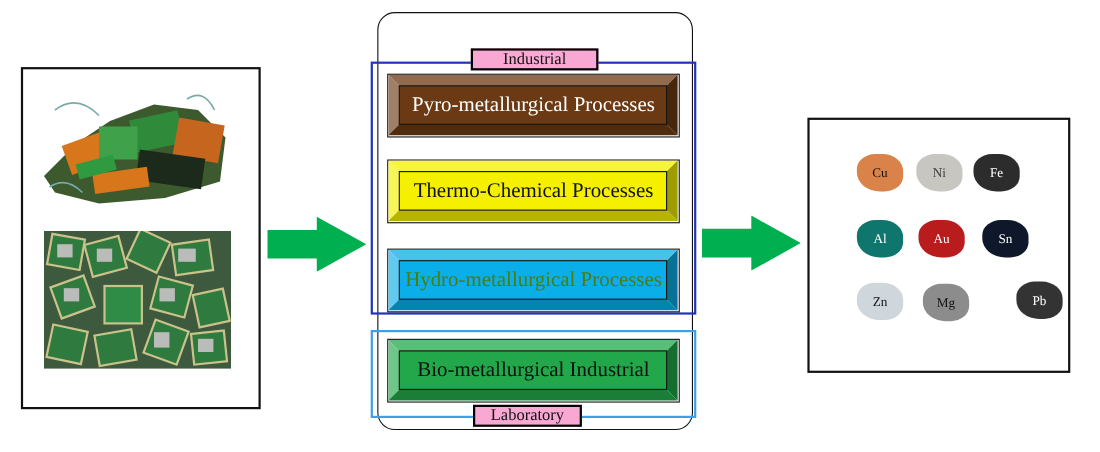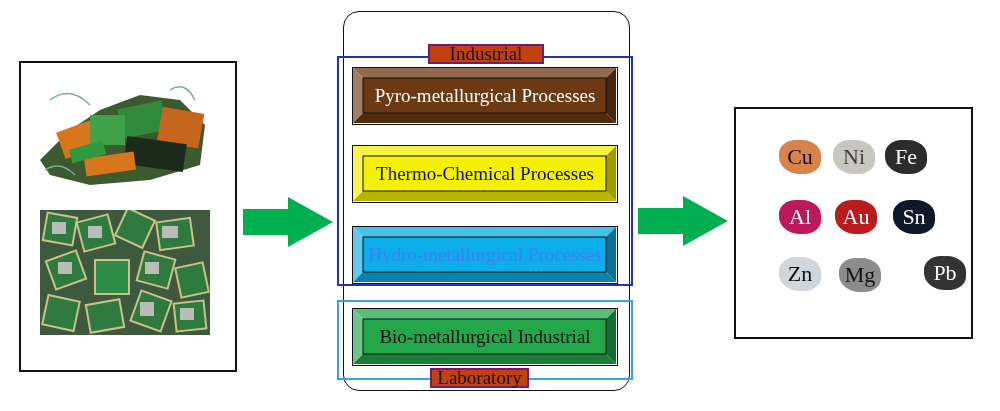--- a/index.html
+++ b/index.html
@@ -11,35 +11,35 @@
   #pcb-photo { left:30px; top:70px; width:180px; height:120px; }
   #cpu-photo { left:40px; top:210px; width:170px; height:125px; overflow:hidden; background:#4c6a4c; }
 
   
   .arrow { width:90px; height:50px; }
 
   
   #center-frame { left:343px; top:11px; width:287px; height:380px; border:1.5px solid #111; border-radius:16px; box-sizing:border-box; }
   #industrial-frame { left:337px; top:56px; width:296px; height:230px; border:2px solid #2233bb; box-sizing:border-box; }
   #lab-frame { left:337px; top:300px; width:296px; height:80px; border:2px solid #3aa0ea; box-sizing:border-box; }
-  .tag { background:#c2410c; border:2px solid #701a75; box-sizing:border-box; text-align:center; font-size:19px; line-height:16px; color:#111; }
+  .tag { background:#f9a8d4; border:2px solid #000000; box-sizing:border-box; text-align:center; font-size:15px; line-height:16px; color:#111; }
   #industrial-tag { left:428px; top:44px; width:116px; height:20px; }
   #lab-tag { left:430px; top:368px; width:99px; height:20px; }
 
   .bevel { width:266px; height:58px; box-sizing:border-box; border:1.5px solid #111; }
   .bevel svg { position:absolute; left:0; top:0; }
   .bevel .lbl { position:absolute; left:0; right:0; top:0; bottom:0; display:flex; align-items:center; justify-content:center; font-size:19px; }
   #box-pyro { left:352px; top:67px; }
   #box-thermo { left:352px; top:145px; }
   #box-hydro { left:352px; top:226px; }
   #box-bio { left:352px; top:308px; }
 
   
   #right-panel { left:734px; top:107px; width:239px; height:232px; border:2px solid #111; box-sizing:border-box; background:#fff; }
-  .metal { width:42px; height:34px; display:flex; align-items:center; justify-content:center; font-size:22px; }
+  .metal { width:42px; height:34px; display:flex; align-items:center; justify-content:center; font-size:12px; }
 </style>
 </head>
 <body>
 
 <div id="left-panel" class="abs"></div>
 <svg id="pcb-photo" class="abs" viewBox="0 0 180 120">
   <polygon points="10,90 40,60 70,40 110,25 150,30 175,55 170,95 120,110 60,115 20,105" fill="#3d5a2e"></polygon>
   <rect x="90" y="35" width="45" height="30" fill="#2f8a3a" transform="rotate(-12 110 50)"></rect>
   <rect x="30" y="55" width="40" height="28" fill="#d8761c" transform="rotate(-20 50 70)"></rect>
   <rect x="60" y="45" width="35" height="30" fill="#3fa24a"></rect>
@@ -107,21 +107,21 @@
   <div class="lbl" style="color: rgb(17, 17, 17);">Thermo-Chemical Processes</div>
 </div>
 <div id="box-hydro" class="abs bevel">
   <svg width="266" height="58">
       <polygon points="0,0 263,0 253,10 10,10" fill="rgb(71,194,238)"></polygon>
       <polygon points="0,0 10,10 10,45 0,55" fill="rgb(96,202,240)"></polygon>
       <polygon points="263,0 263,55 253,45 253,10" fill="rgb(7,113,151)"></polygon>
       <polygon points="0,55 10,45 253,45 263,55" fill="rgb(8,131,174)"></polygon>
       <rect x="10" y="10" width="243" height="35" fill="#0aaee8" stroke="#111" stroke-width="1"></rect>
     </svg>
-  <div class="lbl" style="color: #3b82f6;">Hydro-metallurgical Processes</div>
+  <div class="lbl" style="color: #4d7c0f;">Hydro-metallurgical Processes</div>
 </div>
 <div id="box-bio" class="abs bevel">
   <svg width="266" height="58">
       <polygon points="0,0 263,0 253,10 10,10" fill="rgb(89,190,119)"></polygon>
       <polygon points="0,0 10,10 10,45 0,55" fill="rgb(111,198,137)"></polygon>
       <polygon points="263,0 263,55 253,45 253,10" fill="rgb(22,109,48)"></polygon>
       <polygon points="0,55 10,45 253,45 263,55" fill="rgb(26,126,56)"></polygon>
       <rect x="10" y="10" width="243" height="35" fill="#22a84a" stroke="#111" stroke-width="1"></rect>
     </svg>
   <div class="lbl" style="color: rgb(17, 17, 17);">Bio-metallurgical Industrial</div>
@@ -134,21 +134,21 @@
 <div id="right-panel" class="abs"></div>
 <div class="abs metal" style="left: 779px; top: 140px; background: rgb(217, 130, 74); color: rgb(17, 17, 17); border-radius: 40% 45% 40% 50%;">
     <span>Cu</span>
   </div>
 <div class="abs metal" style="left: 833px; top: 140px; background: rgb(200, 198, 192); color: #404040; border-radius: 40% 45% 40% 50%;">
     <span>Ni</span>
   </div>
 <div class="abs metal" style="left: 885px; top: 140px; background: rgb(44, 44, 44); color: rgb(255, 255, 255); border-radius: 40% 45% 40% 50%;">
     <span>Fe</span>
   </div>
-<div class="abs metal" style="left: 779px; top: 200px; background: #be185d; color: rgb(255, 255, 255); border-radius: 40% 45% 40% 50%;">
+<div class="abs metal" style="left: 779px; top: 200px; background: #0f766e; color: rgb(255, 255, 255); border-radius: 40% 45% 40% 50%;">
     <span>Al</span>
   </div>
 <div class="abs metal" style="left: 835px; top: 200px; background: #b91c1c; color: rgb(255, 255, 255); border-radius: 40% 45% 40% 50%;">
     <span>Au</span>
   </div>
 <div class="abs metal" style="left: 893px; top: 200px; background: #0f172a; color: rgb(255, 255, 255); border-radius: 40% 45% 40% 50%;">
     <span>Sn</span>
   </div>
 <div class="abs metal" style="left: 779px; top: 257px; background: rgb(207, 214, 220); color: rgb(17, 17, 17); border-radius: 40% 45% 40% 50%; align-items: center;">
     <span>Zn</span>

